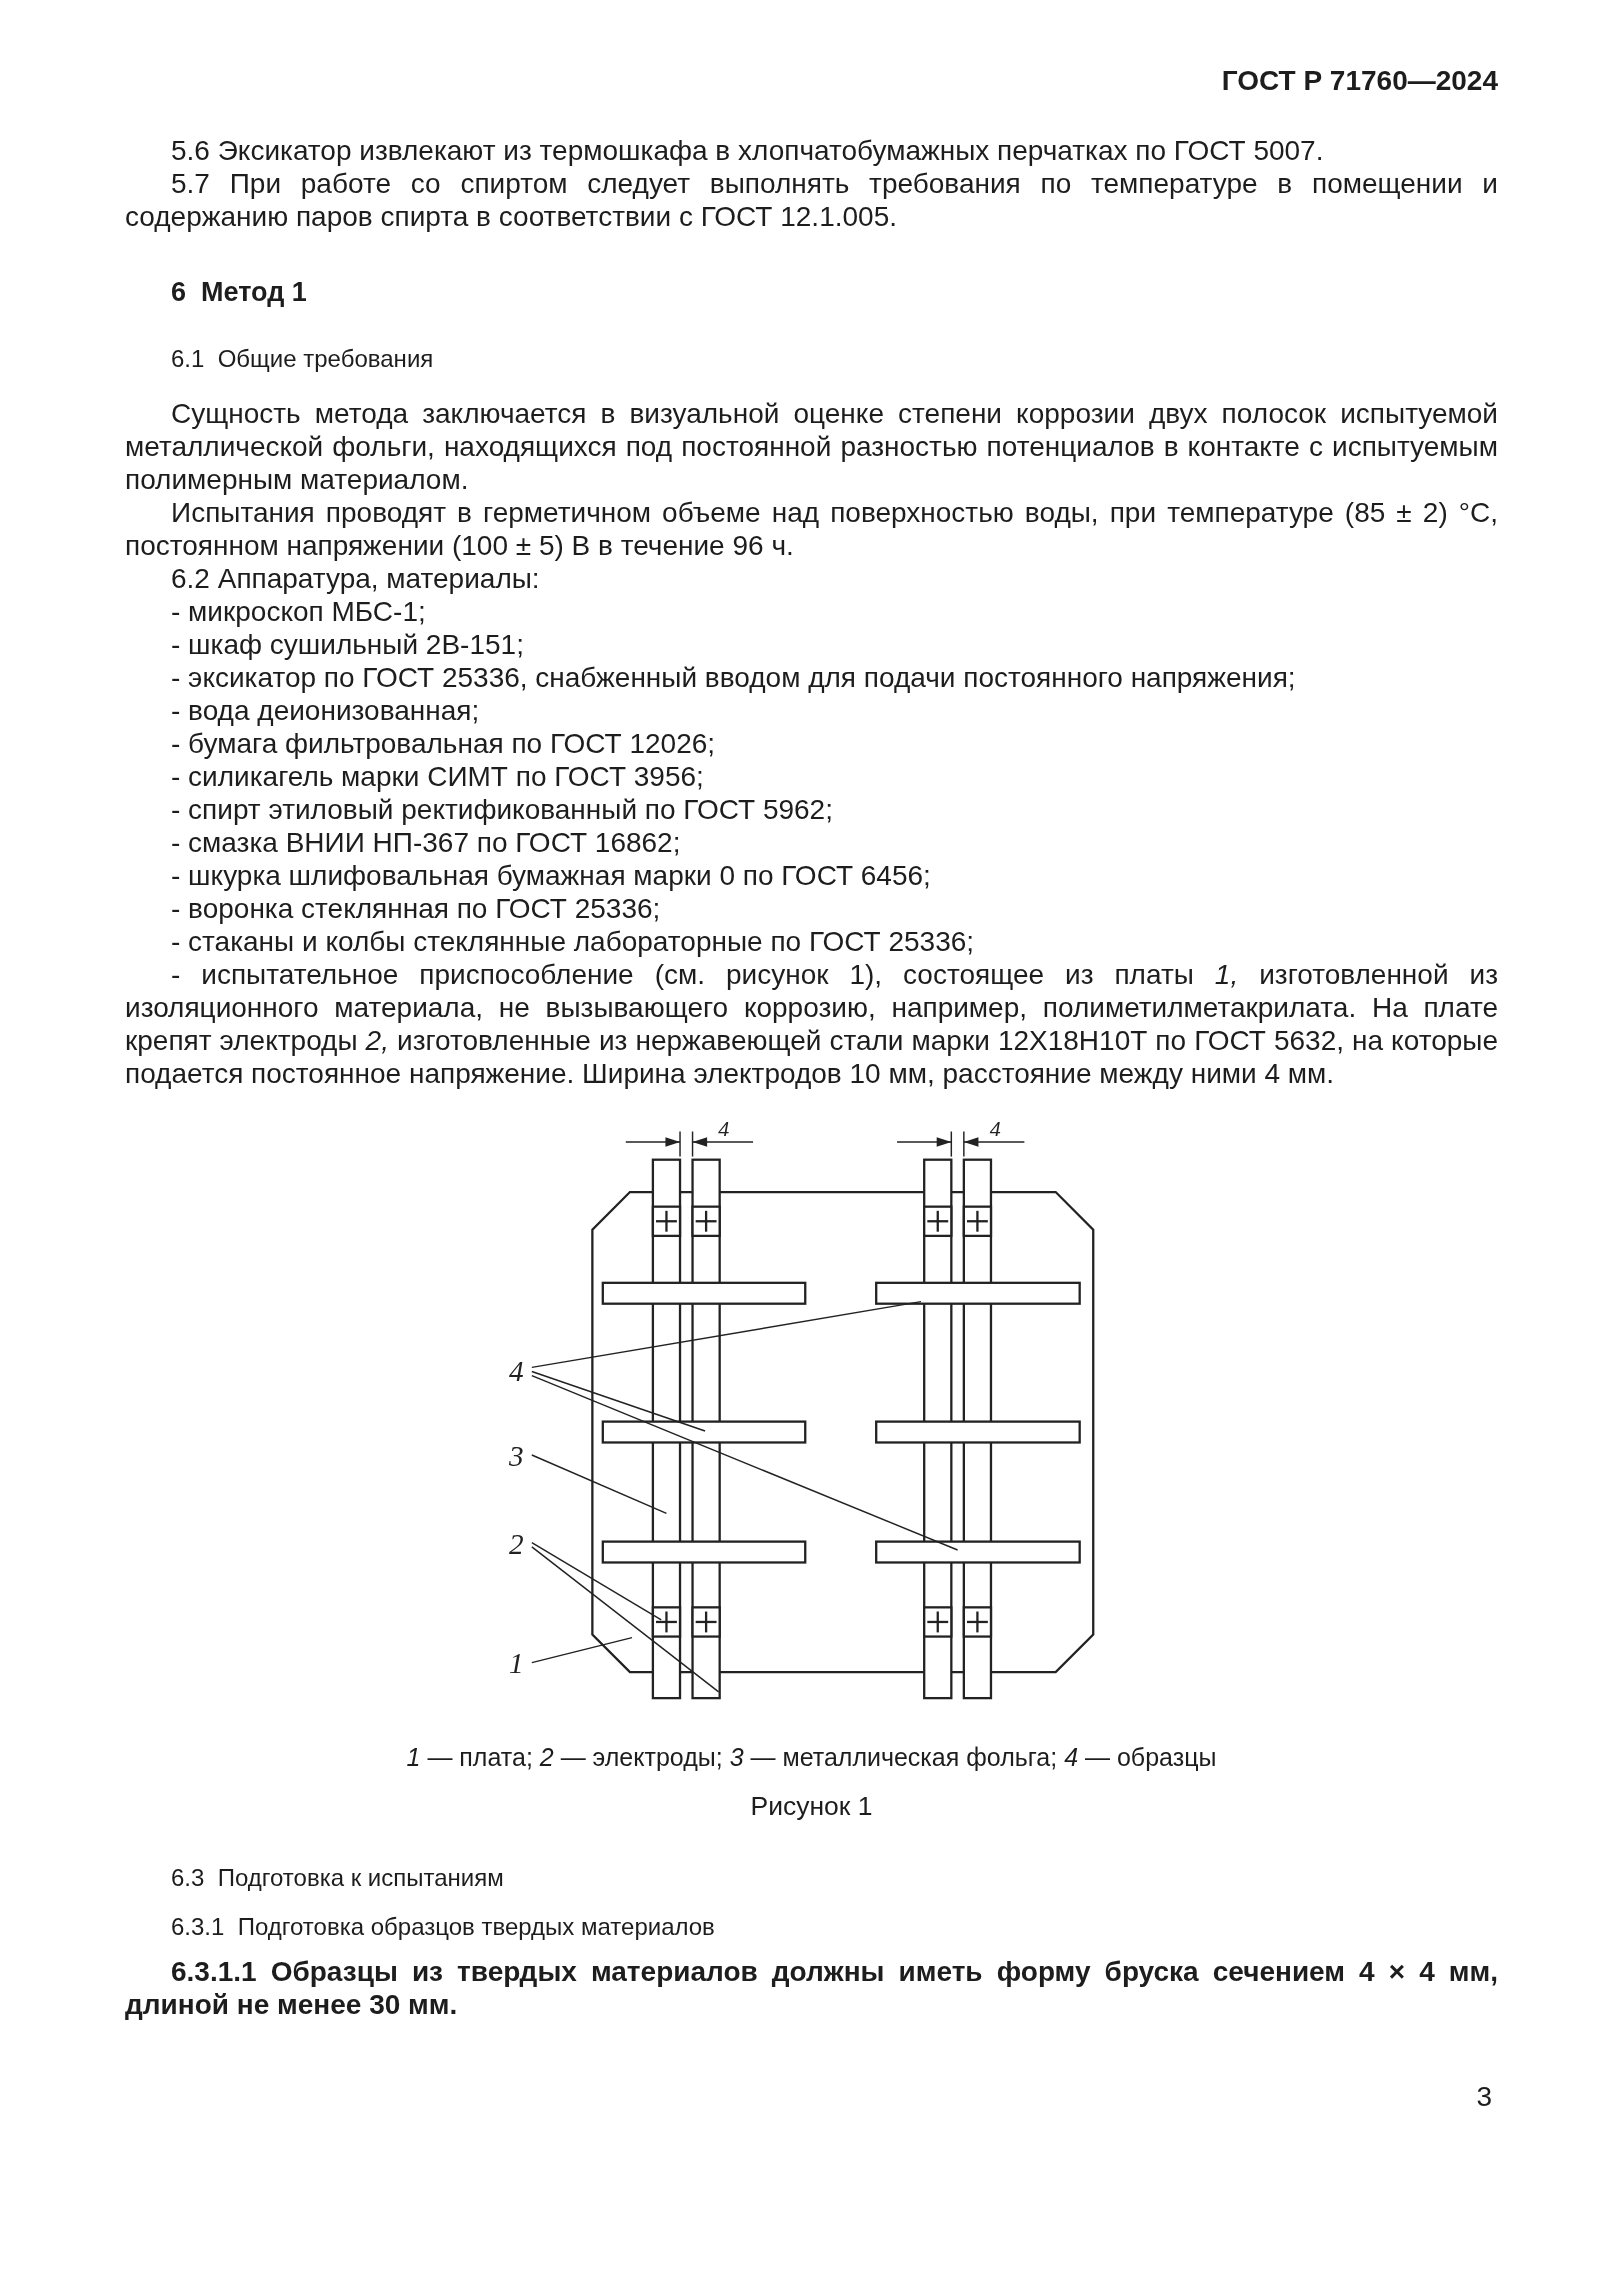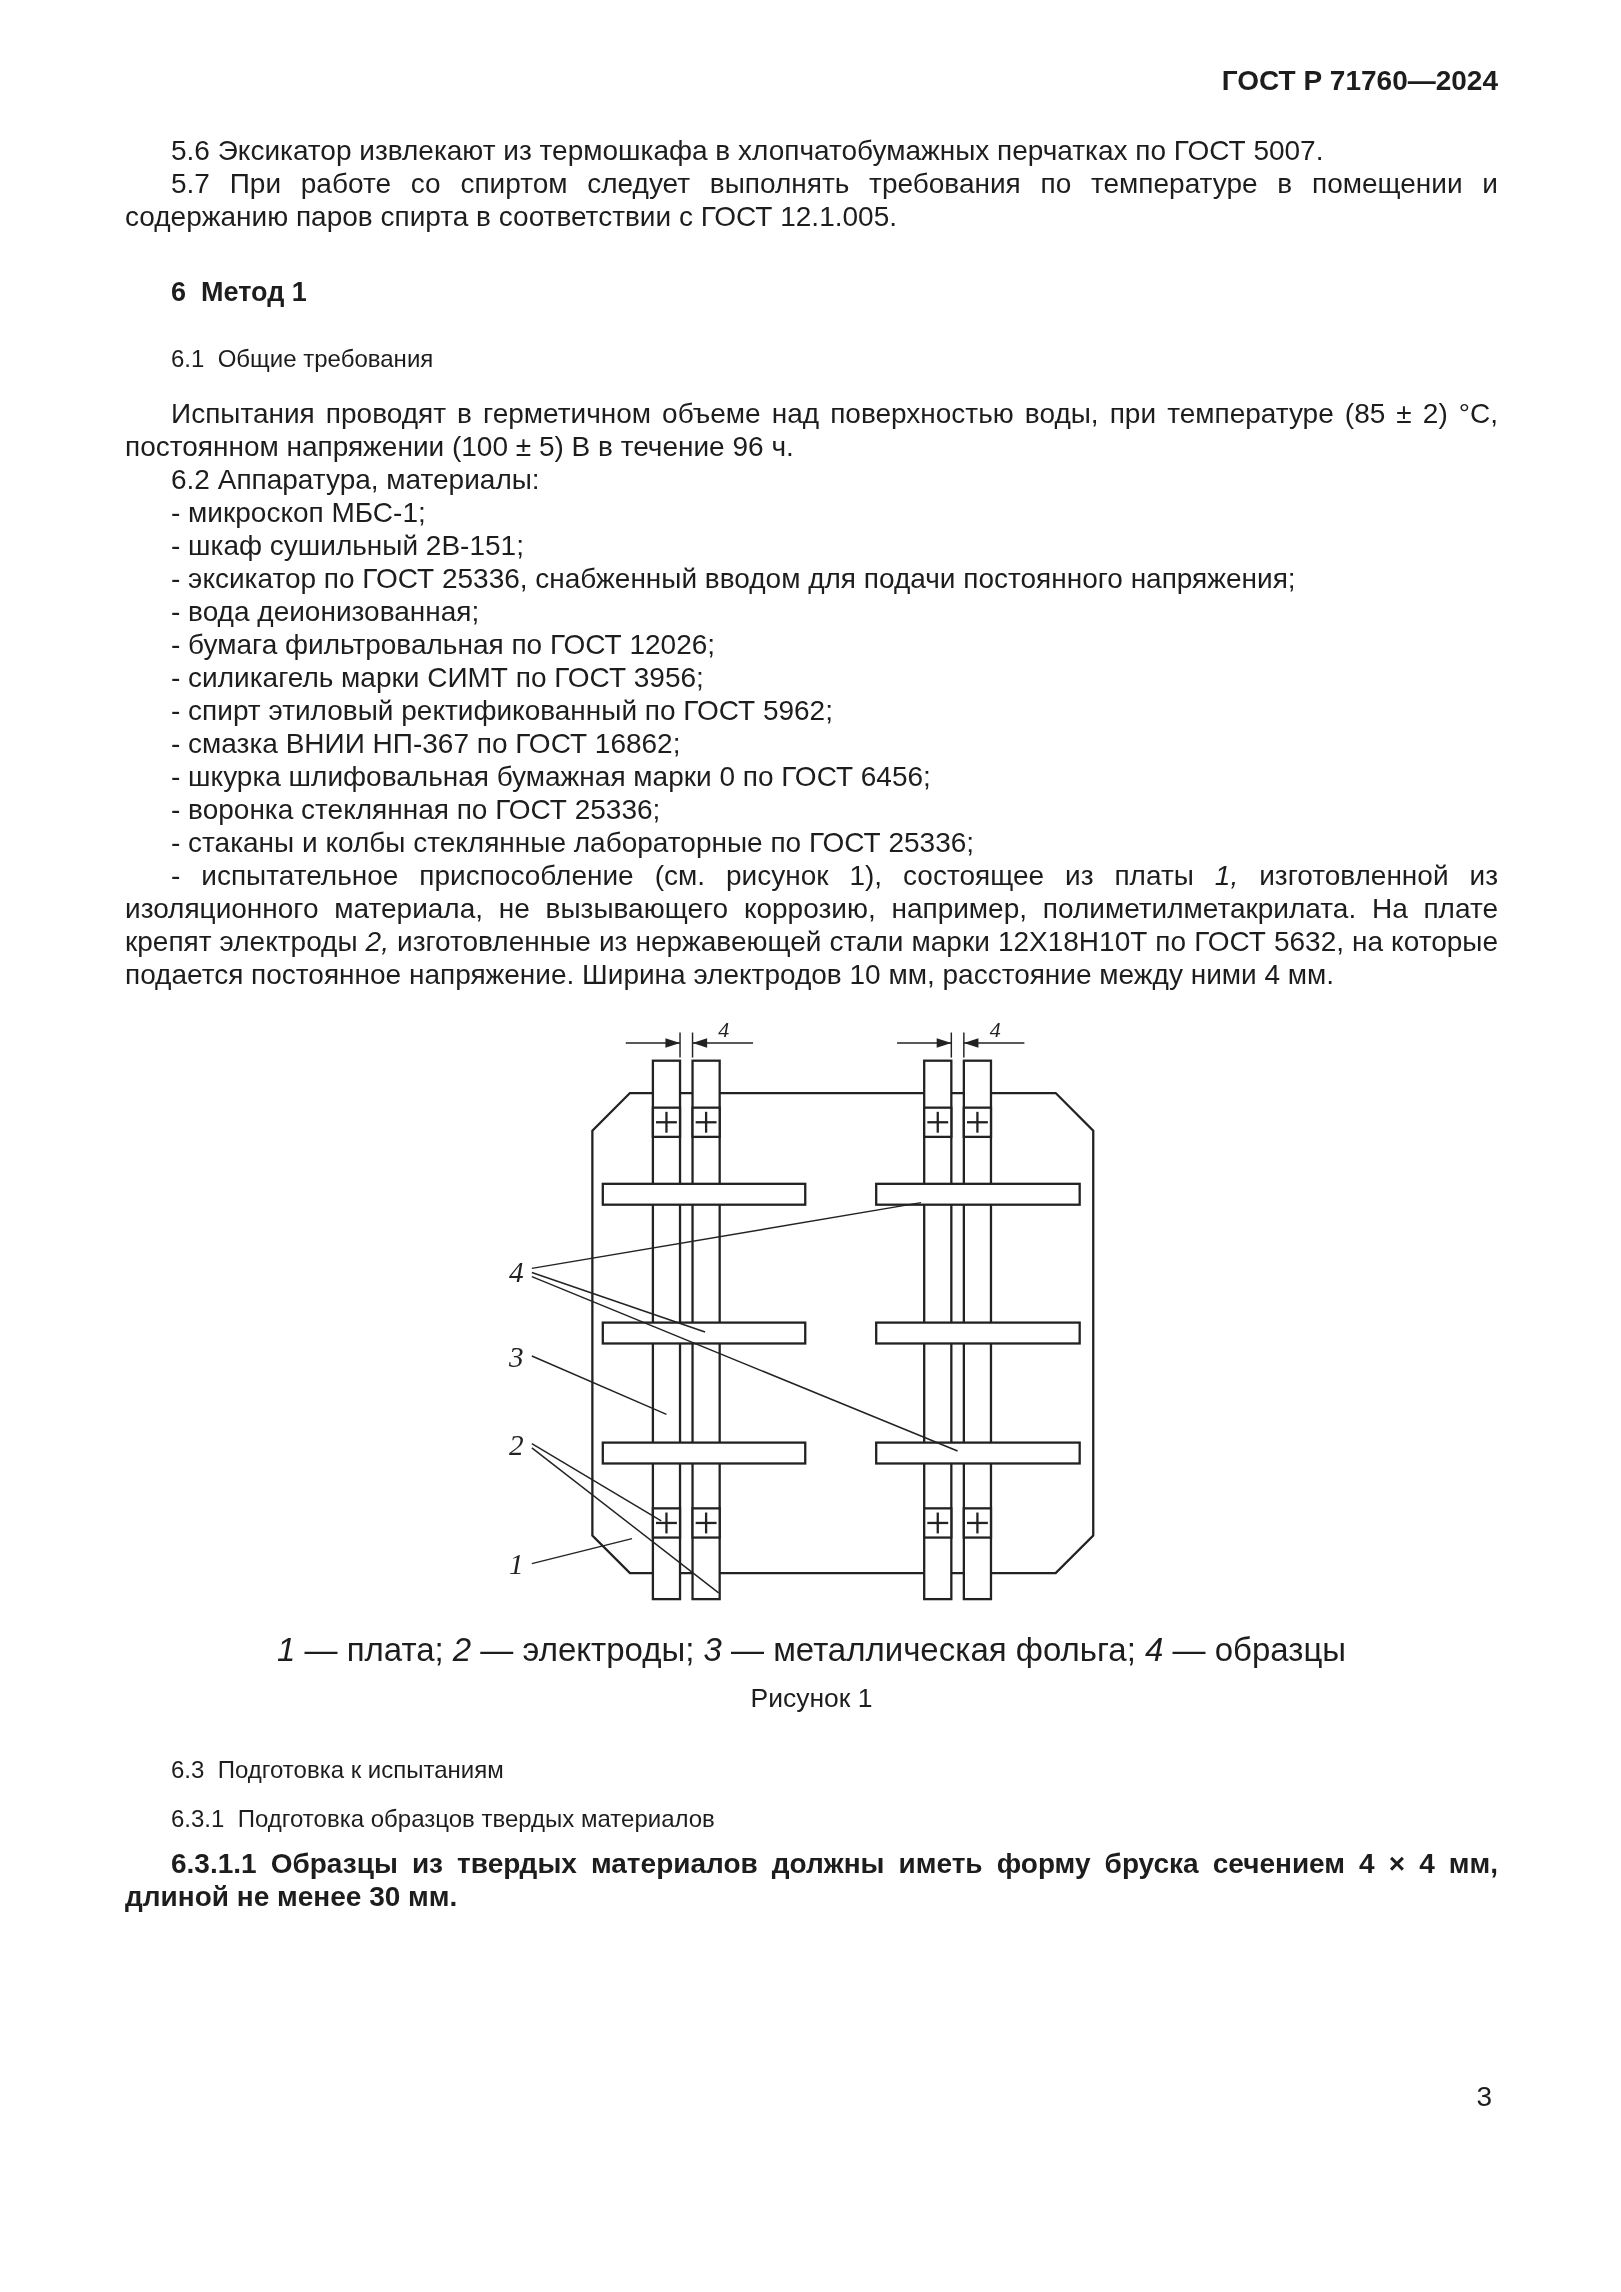--- a/index.html
+++ b/index.html
@@ -25,40 +25,41 @@
   .h2 {
     font-size: 24px; line-height: 33px; font-weight: normal;
     margin: 0 0 21.6px 0; text-indent: 46px; white-space: pre-wrap;
   }
   .h2-63 { margin: 39px 0 0 0; }
   .h3-631 { margin: 15.7px 0 0 0; }
   .p-6311 { margin-top: 11.8px !important; font-weight: bold; }
   .it { font-style: italic; }
   .figure { margin: 29px 0 0 0; text-align: center; }
   .fig-svg { display: inline-block; }
-  .caption { font-size: 33px; line-height: 29px; margin-top: 8px; text-align: center; }
+  .caption { font-size: 25px; line-height: 29px; margin-top: 17px; text-align: center; }
   .fig-label { font-size: 26.5px; line-height: 31px; margin-top: 19.6px; text-align: center; }
   .pagenum { position: absolute; top: 2080px; right: 129px; }
 </style>
 </head>
 <body>
 
 <div class="page">
 
   <div class="hdr">
     <span>ГОСТ Р 71760—2024</span>
   </div>
 
   <p class="body">5.6 Эксикатор извлекают из термошкафа в хлопчатобумажных перчатках по ГОСТ 5007.</p>
   <p class="body">5.7 При работе со спиртом следует выполнять требования по температуре в помещении и содержанию паров спирта в соответствии с ГОСТ 12.1.005.</p>
 
   <div class="h1">6  Метод 1</div>
 
   <div class="h2">6.1  Общие требования</div>
 
+  <p class="body">Сущность метода заключается в визуальной оценке степени коррозии двух полосок испытуемой металлической фольги, находящихся под постоянной разностью потенциалов в контакте с испытуемым полимерным материалом.</p>
   <p class="body">Испытания проводят в герметичном объеме над поверхностью воды, при температуре (85 ± 2) °С, постоянном напряжении (100 ± 5) В в течение 96 ч.</p>
 
   <p class="body">6.2 Аппаратура, материалы:</p>
 
   <div>
     <p class="body">- микроскоп МБС-1;</p>
     <p class="body">- шкаф сушильный 2В-151;</p>
     <p class="body">- эксикатор по ГОСТ 25336, снабженный вводом для подачи постоянного напряжения;</p>
     <p class="body">- вода деионизованная;</p>
     <p class="body">- бумага фильтровальная по ГОСТ 12026;</p>

